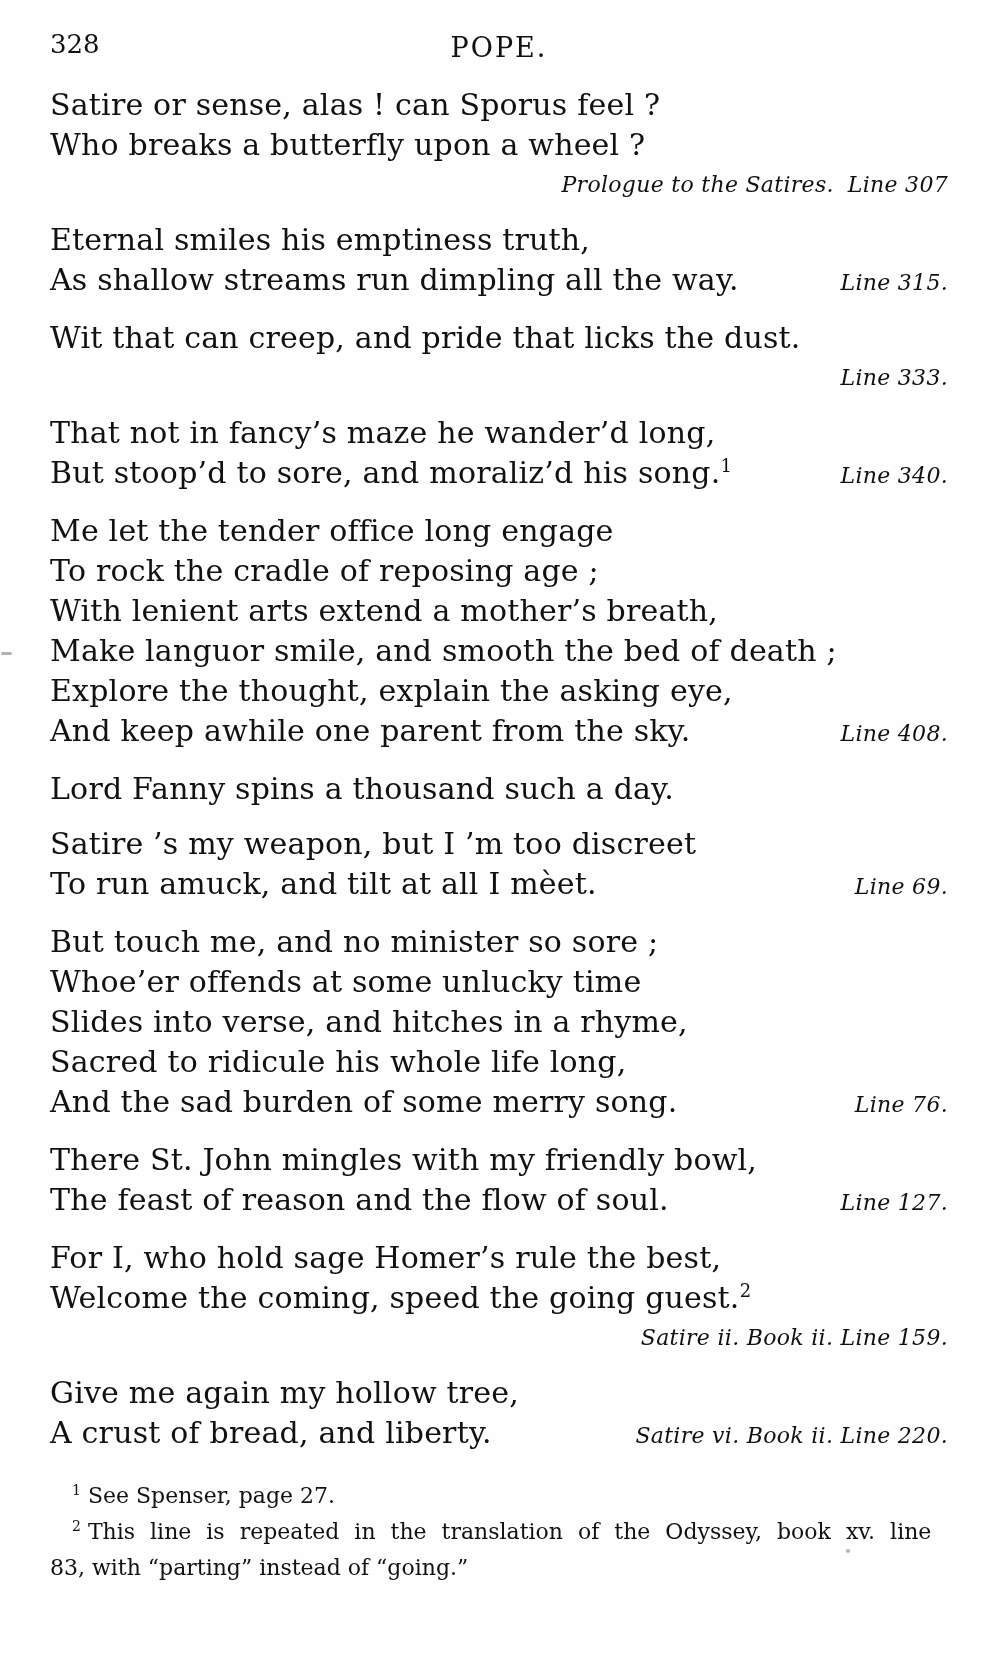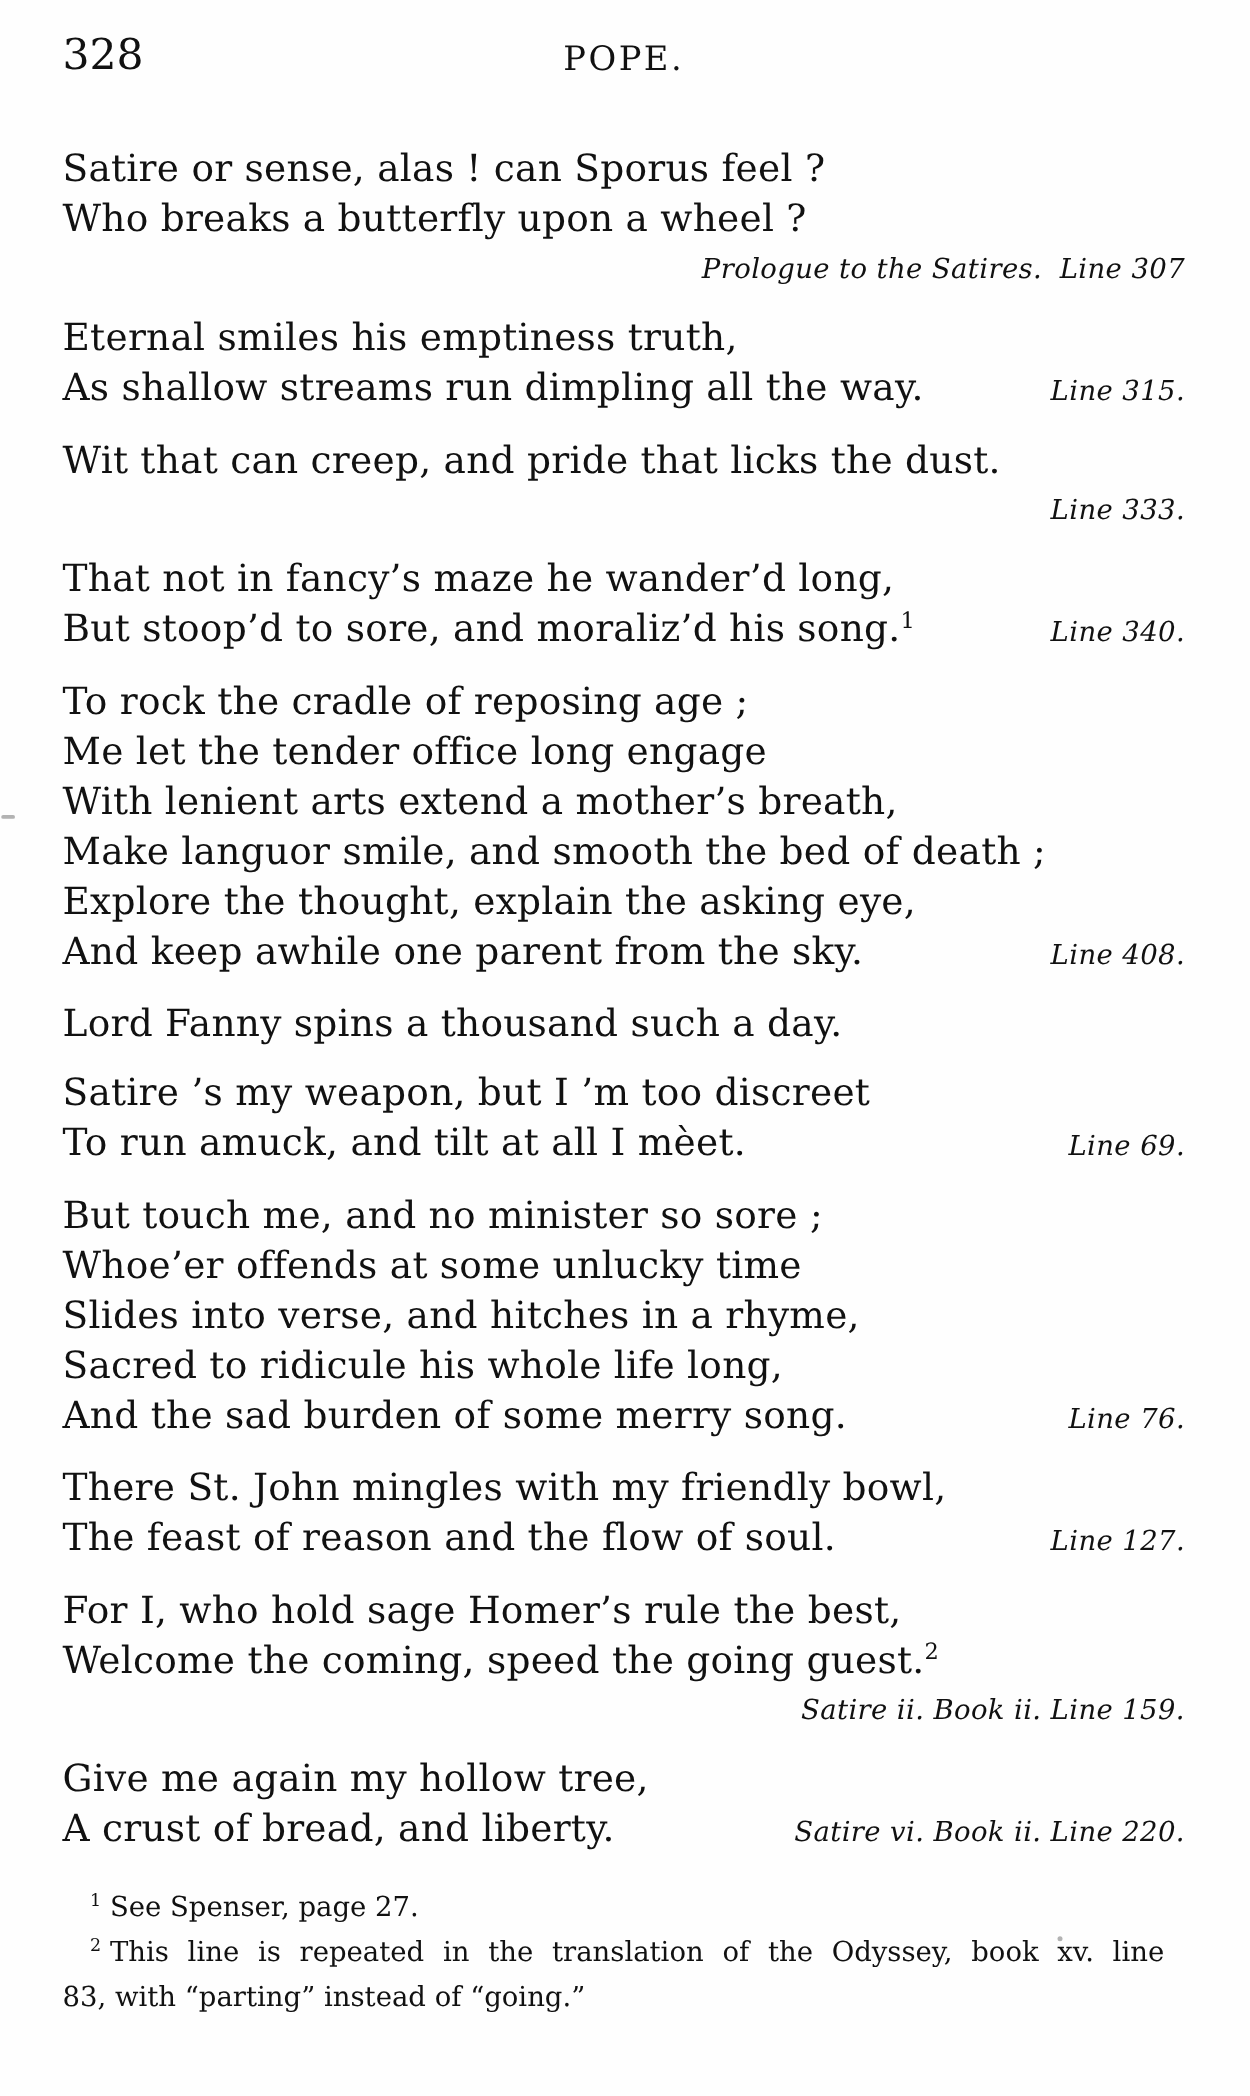--- a/index.html
+++ b/index.html
@@ -14,30 +14,30 @@
     width: 1000px; height: 1677px;
     box-sizing: border-box;
     padding: 0 52px 0 50px;
     background: #fefefe;
     overflow: hidden;
   }
   
   .header { position: relative; margin-top: 26px; height: 42px; }
   .page-number {
     position: absolute; left: 0; top: -2px;
-    font-size: 34px; line-height: 40px;
+    font-size: 26px; line-height: 40px;
   }
   .running-head {
     text-align: center;
     font-size: 27px; line-height: 40px;
     letter-spacing: 2px;
     padding-top: 2px;
   }
   
-  .quotes { margin-top: 48px; }
+  .quotes { margin-top: 17px; }
   .quote { margin-bottom: 15px; }
   .row {
     display: flex;
     justify-content: space-between;
     align-items: baseline;
     min-height: 40px;
     line-height: 40px;
     font-size: 30px;
   }
   .verse { letter-spacing: 0.2px; }
@@ -142,25 +142,25 @@
       <div class="row">
           <span class="verse"><span>But stoop’d to sore, and moraliz’d his song.</span><sup class="fnref">1</sup></span>
           <span class="cite">
             <span>Line 340.</span>
           </span>
         </div>
     </section>
 
     <section class="quote">
       <div class="row">
+          <span class="verse"><span>Me let the tender office long engage</span></span>
+          <span class="cite"></span>
+        </div>
+      <div class="row">
           <span class="verse"><span>To rock the cradle of reposing age ;</span></span>
-          <span class="cite"></span>
-        </div>
-      <div class="row">
-          <span class="verse"><span>Me let the tender office long engage</span></span>
           <span class="cite"></span>
         </div>
       <div class="row">
           <span class="verse"><span>With lenient arts extend a mother’s breath,</span></span>
           <span class="cite"></span>
         </div>
       <div class="row">
           <span class="verse"><span>Make languor smile, and smooth the bed of death ;</span></span>
           <span class="cite"></span>
         </div>

